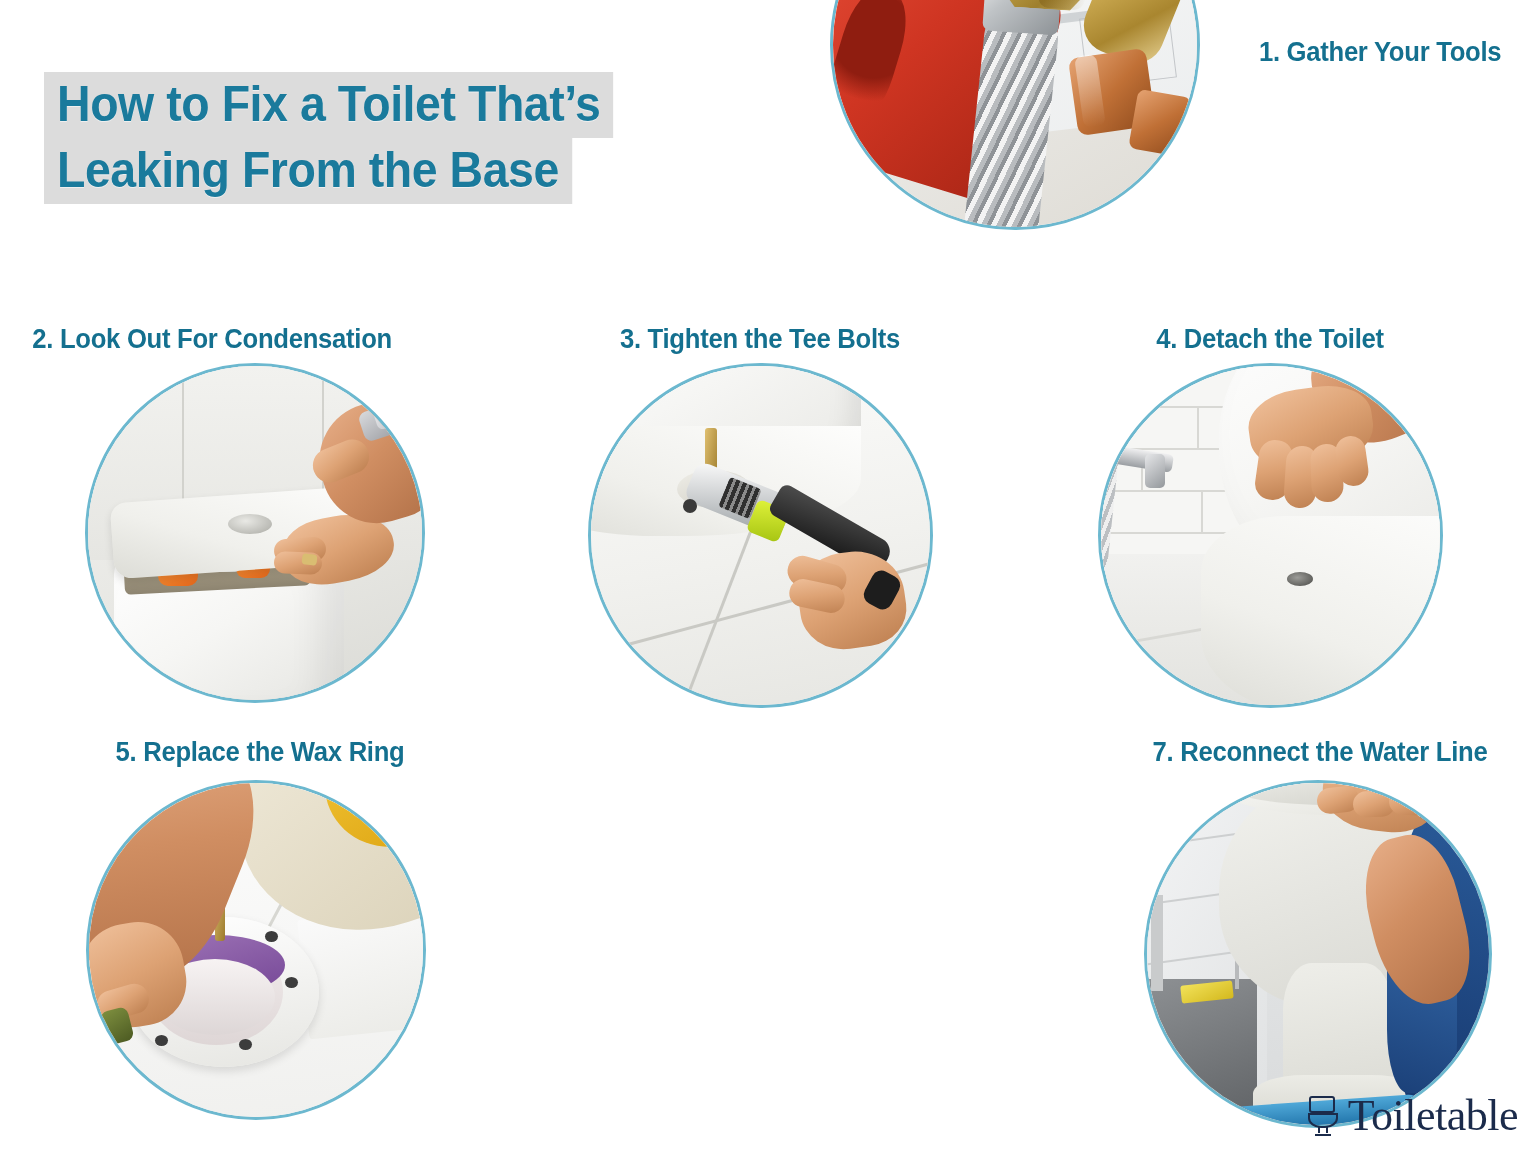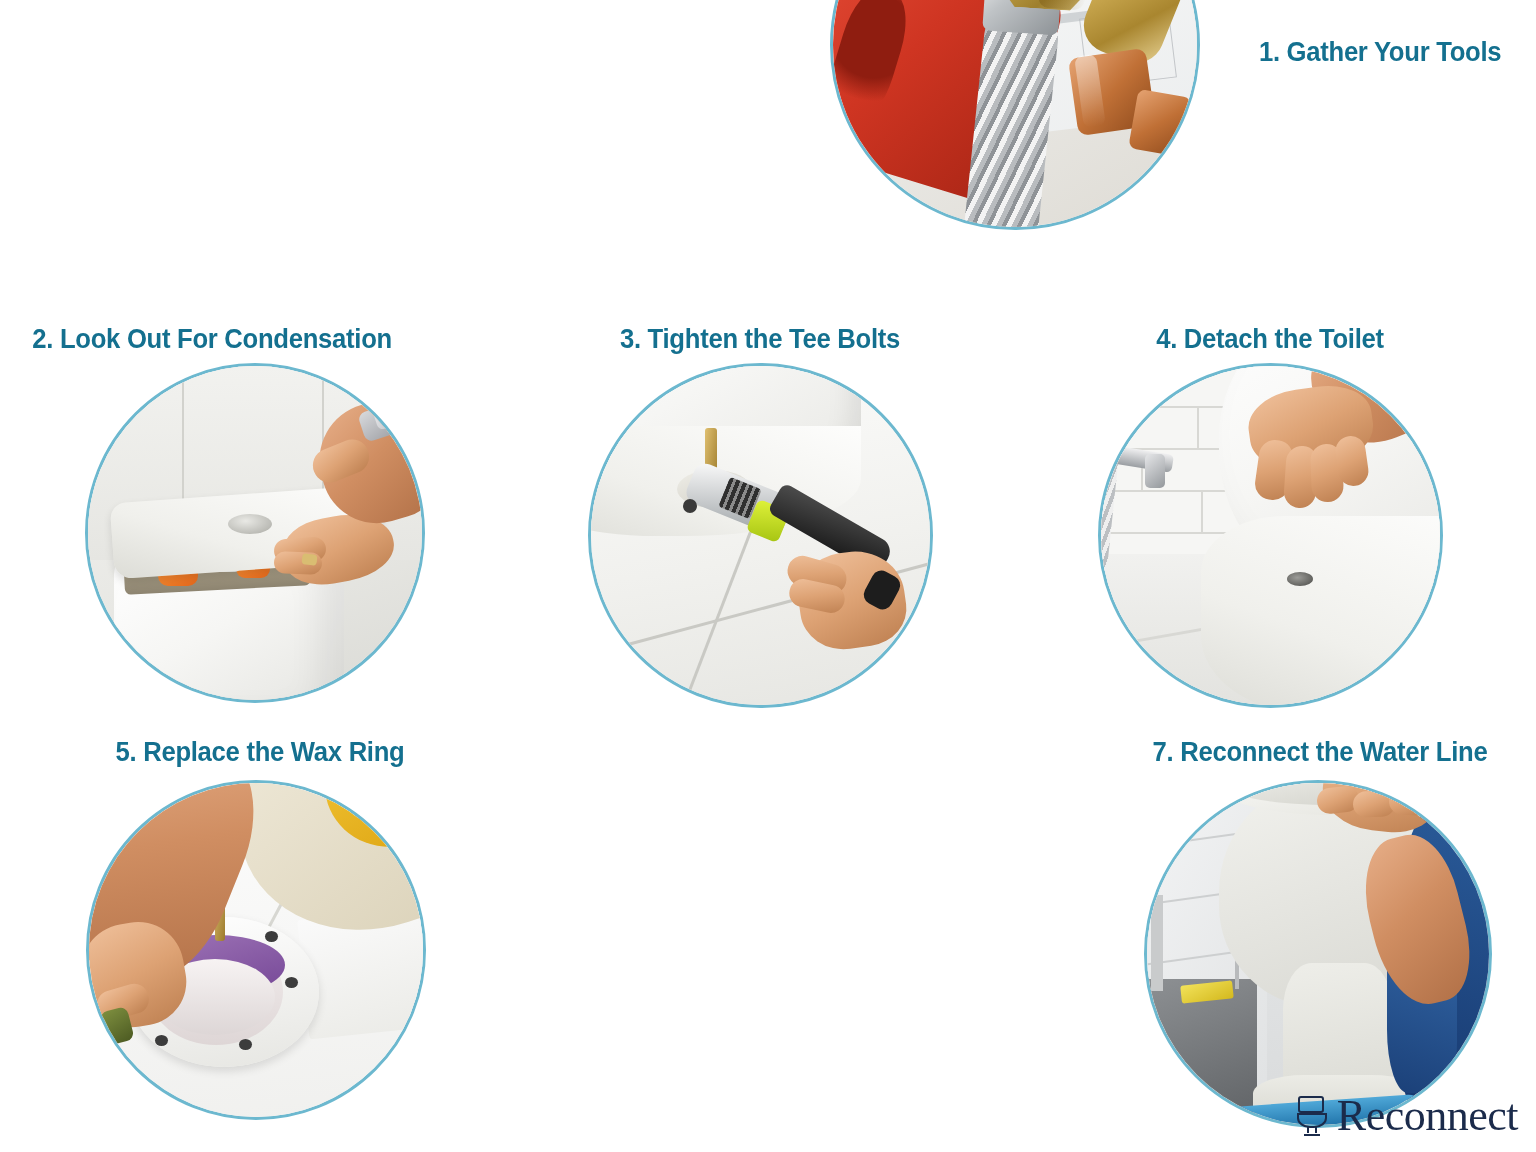--- a/index.html
+++ b/index.html
@@ -93,20 +93,24 @@
     color: #1b2b4b;
     letter-spacing: -0.5px;
     line-height: 1;
   }
 </style>
 </head>
 <body>
 
 <div class="page">
 
+  <div class="title-block">
+    <div class="title-line">How to Fix a Toilet That’s</div><br>
+    <div class="title-line">Leaking From the Base</div>
+  </div>
 
   <div class="step" style="left:830px; top:-10px; width:706px; height:320px;">
     <div class="step-title right" style="position:absolute; right:24px; top:48px; width:430px;">1. Gather Your Tools</div>
     <div class="circle-wrap" style="position:absolute; left:0px; top:-130px;">
       <div class="circle" style="width:370px; height:370px;">
         <div class="scene">
           <div class="sh s1-bg"></div>
 
           <div class="sh" style="left:-20px; top:-30px; width:430px; height:300px; background:linear-gradient(160deg,#fbfbfa 0%,#eceeef 100%); transform:rotate(-7deg);"></div>
 
@@ -324,16 +328,16 @@
   </div>
 
   <div class="logo">
     <span style="display:inline-block; width:34px; height:44px;">
       <svg width="34" height="44" viewBox="0 0 34 44" aria-hidden="true">
         <path d="M6 3 h20 a2 2 0 0 1 2 2 v11 a2 2 0 0 1 -2 2 h-20 a2 2 0 0 1 -2 -2 v-11 a2 2 0 0 1 2 -2 z" fill="none" stroke="#1b2b4b" stroke-width="2"></path>
         <path d="M3 20 h28 v4 a12 9 0 0 1 -12 9 h-4 a12 9 0 0 1 -12 -9 z" fill="none" stroke="#1b2b4b" stroke-width="2"></path>
         <path d="M13 33 v6 M21 33 v6 M9 41 h16" fill="none" stroke="#1b2b4b" stroke-width="2"></path>
       </svg>
     </span>
-    <span class="logo-text">Reconnect</span>
+    <span class="logo-text">Toiletable</span>
   </div>
 
 </div>
 
 </body></html>

